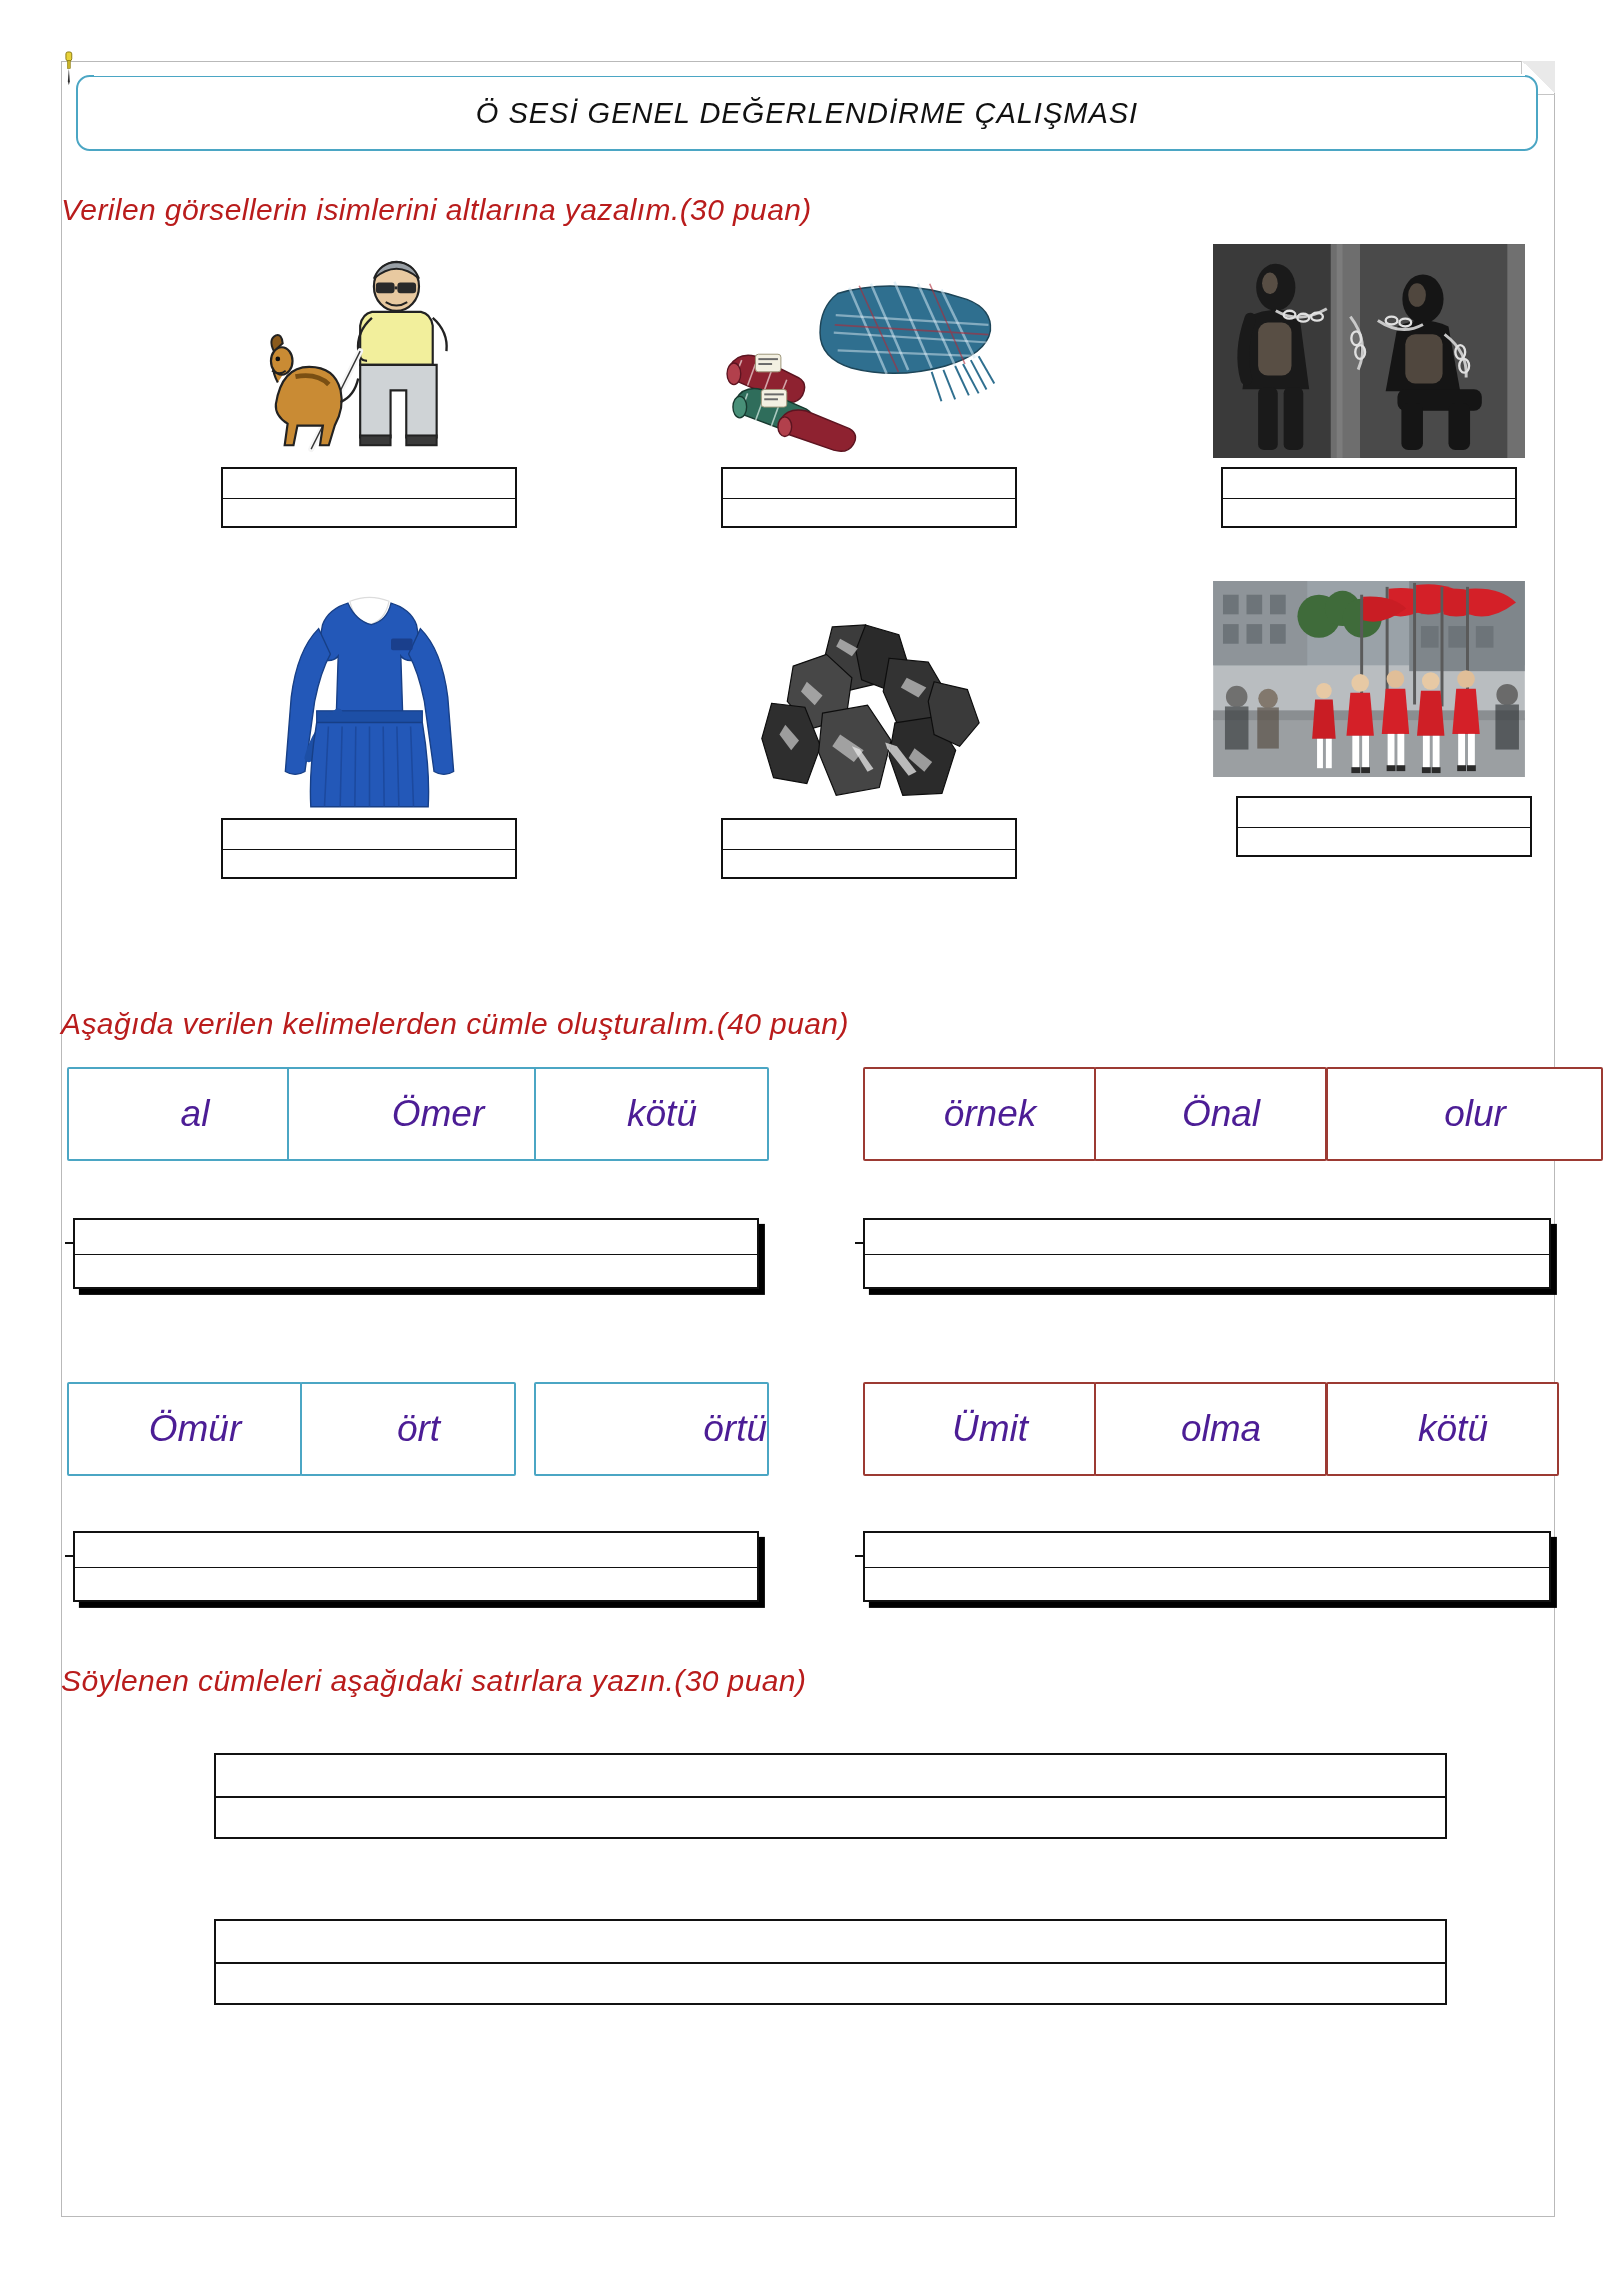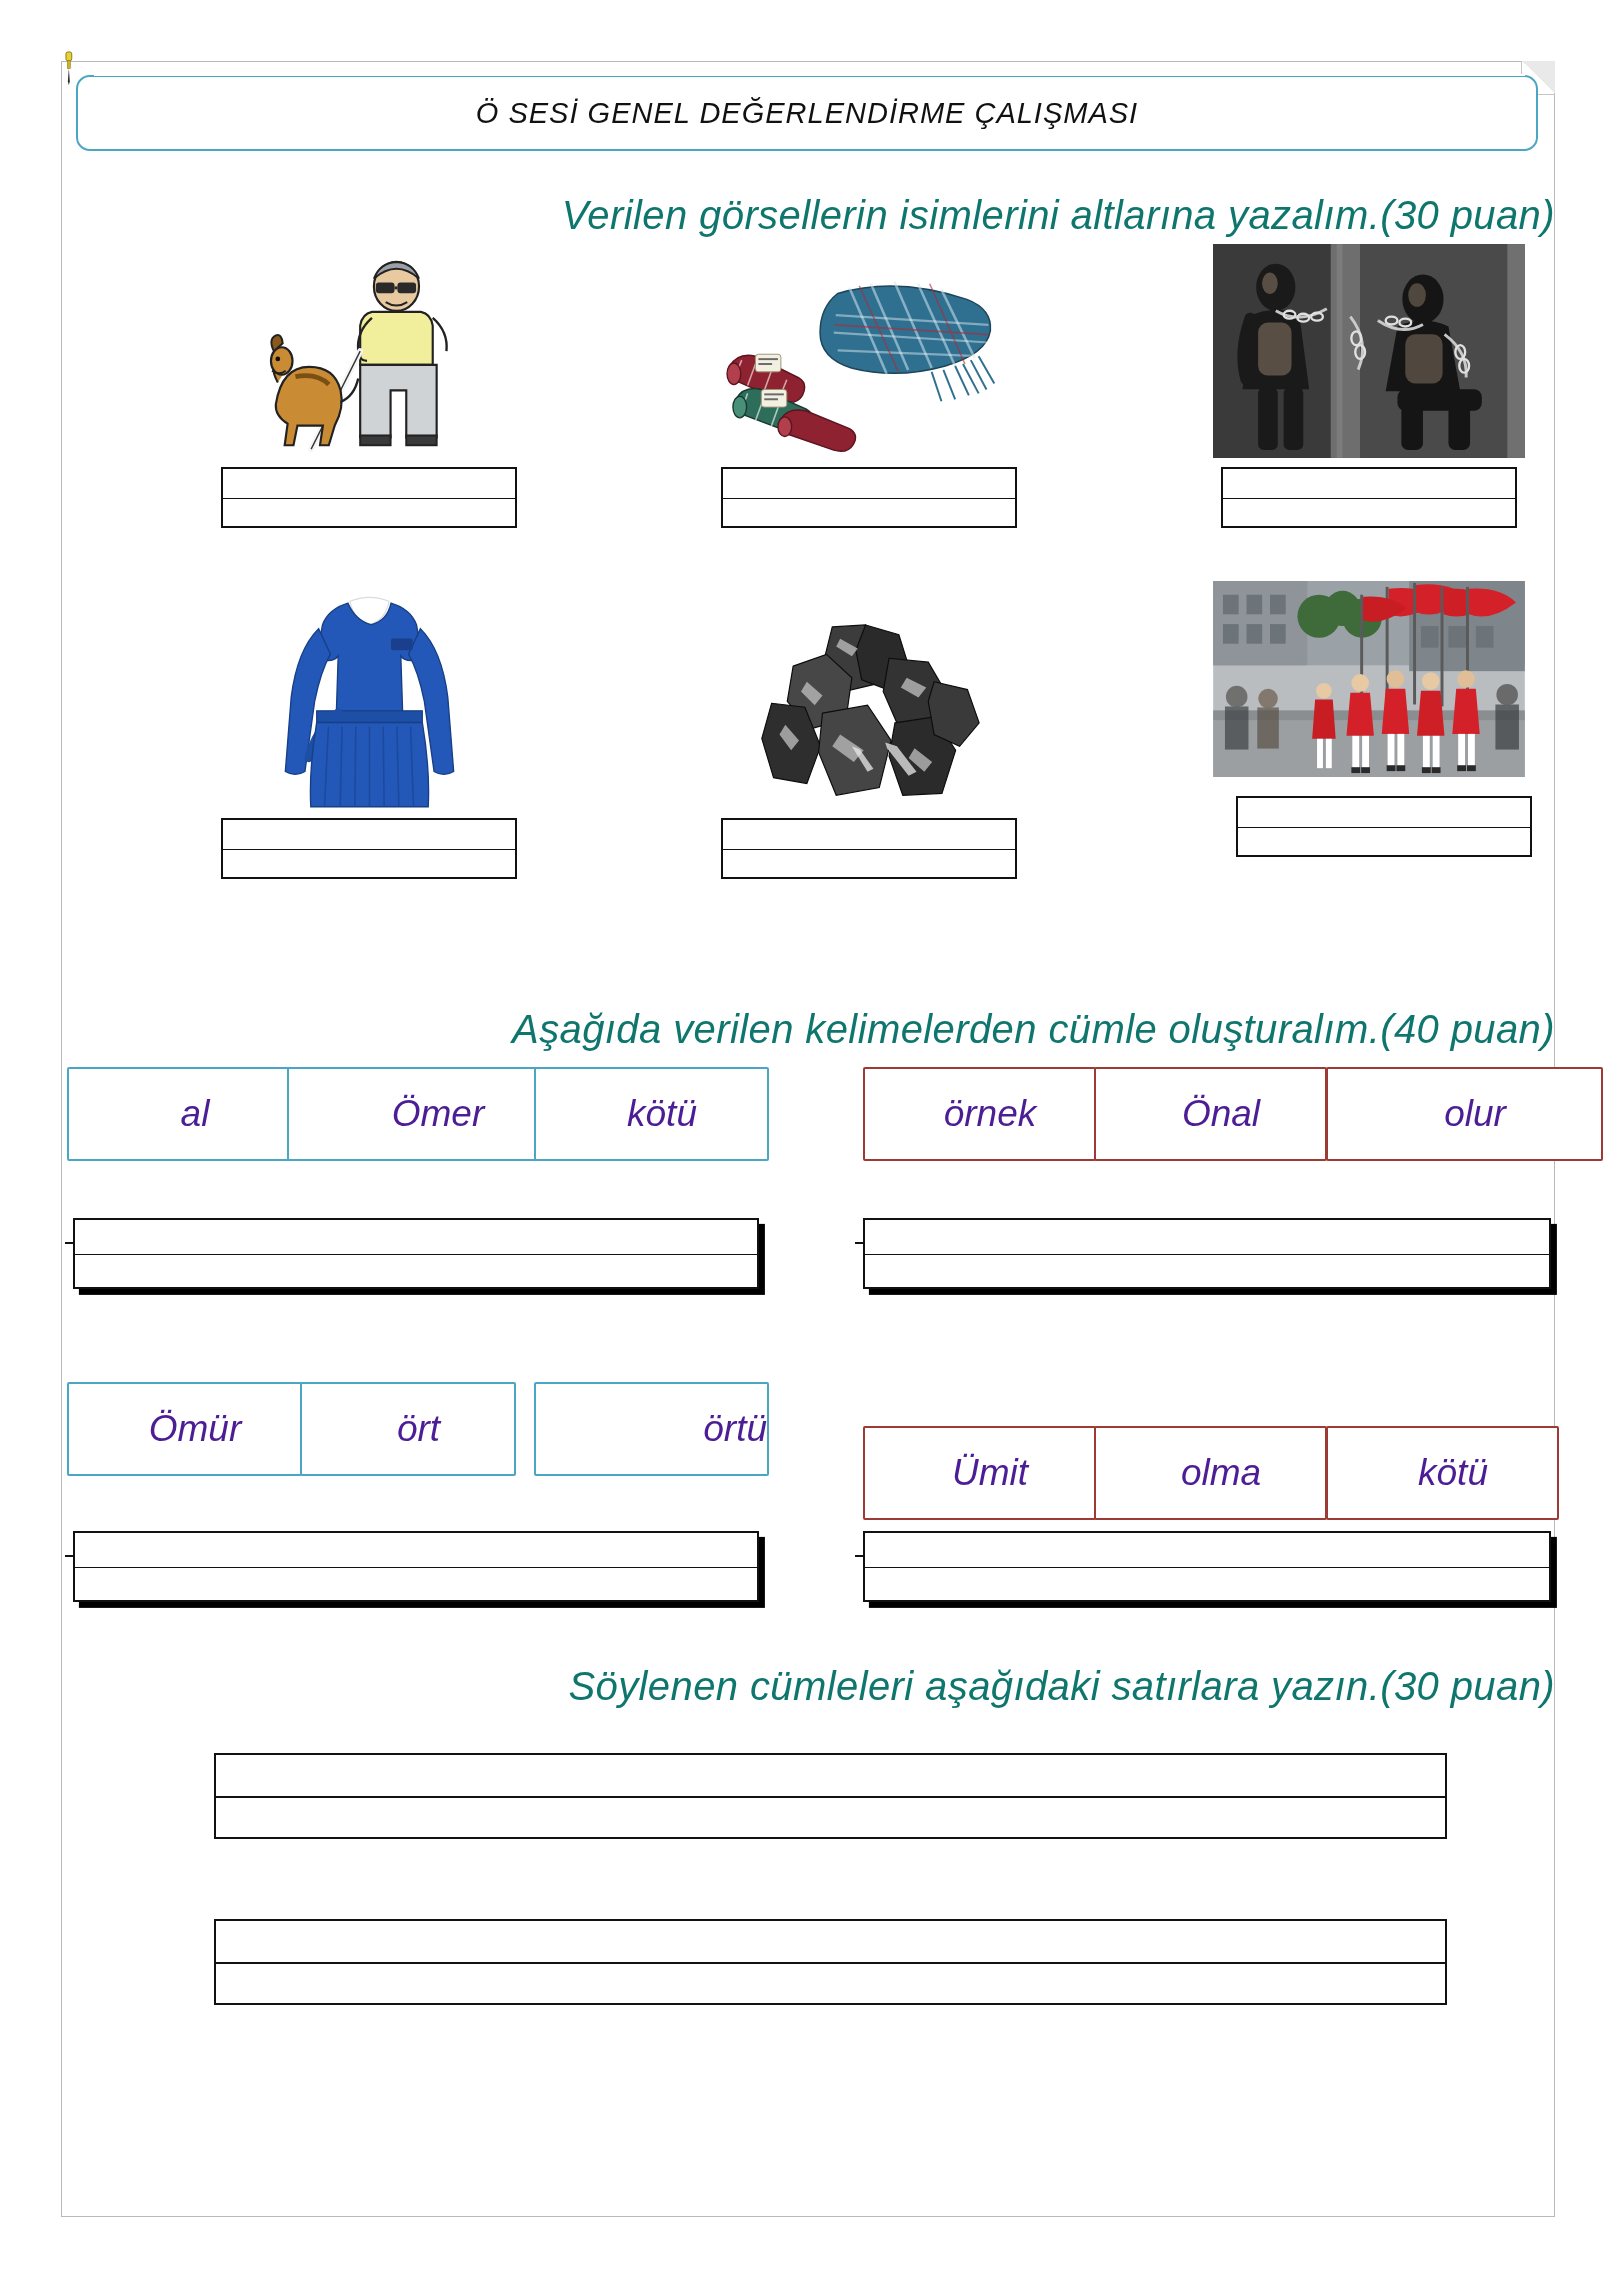--- a/index.html
+++ b/index.html
@@ -53,24 +53,24 @@
   .title-text{
     font-family:"Liberation Sans",sans-serif;
     font-size:29px;letter-spacing:1px;color:#111;
     font-weight:400;
     position:relative;z-index:2;
   }
 
   
   .instr{
     position:absolute;width:1494px;left:61px;
-    text-align:right;
-    color:#0f766e;
+    text-align:left;
+    color:#b91c1c;
     font-family:"Liberation Sans",sans-serif;
-    font-size:40px;
+    font-size:30px;
     font-weight:300;
     letter-spacing:0.4px;
   }
   #instr1{top:193px;}
   #instr2{top:1007px;}
   #instr3{top:1664px;}
 
   
   .pic-grid{position:absolute;left:61px;top:240px;width:1494px;height:686px;}
   .pic-cell{position:absolute;width:498px;height:343px;}
@@ -533,21 +533,21 @@
       <span>Ömür</span>
     </div>
     <div class="wcard" style="left:233px;width:216px;">
       <span>ört</span>
     </div>
     <div class="wcard" style="left:467px;width:235px;justify-content:flex-end;">
       <span>örtü</span>
     </div>
   </div>
 
-  <div class="card-row" style="left:863px;top:1382px;width:696px;margin-top:44px;">
+  <div class="card-row" style="left:863px;top:1382px;width:696px;">
     <div class="wcard red" style="left:0;width:233px;">
       <span>Ümit</span>
     </div>
     <div class="wcard red" style="left:231px;width:233px;">
       <span>olma</span>
     </div>
     <div class="wcard red" style="left:463px;width:233px;">
       <span>kötü</span>
     </div>
   </div>

